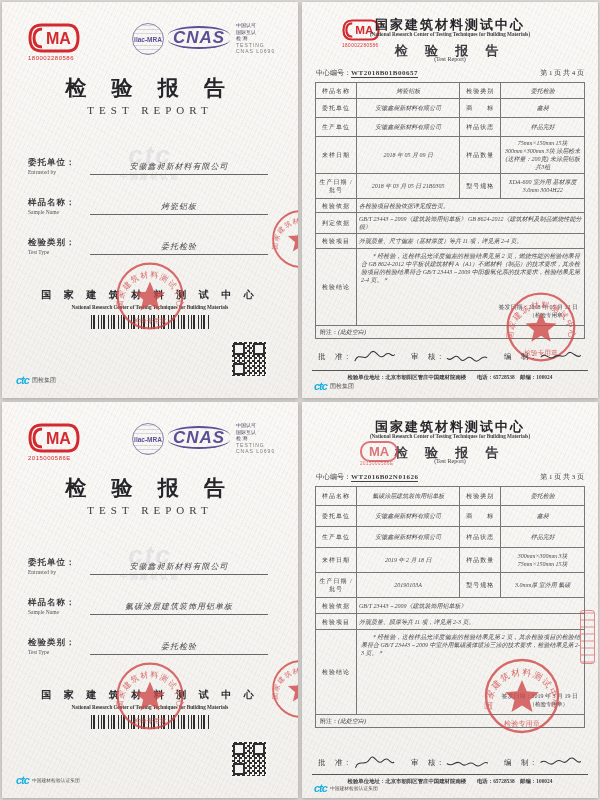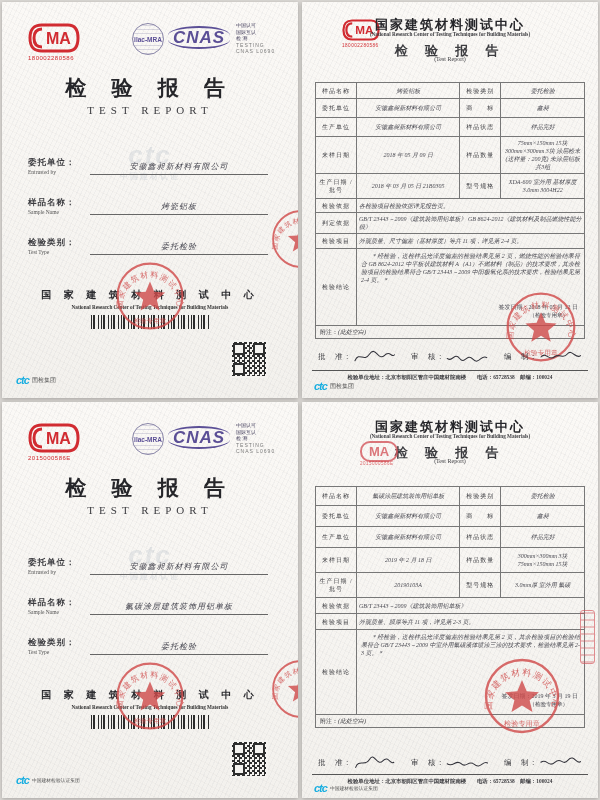--- a/index.html
+++ b/index.html
@@ -176,20 +176,24 @@
         <svg class="cma-svg" width="38" height="24" viewBox="0 0 52 32">
           <path d="M14 3 C4 3 2 9 2 16 C2 23 4 29 14 29 L40 29 C48 29 50 23 50 16 C50 9 48 3 40 3 Z M14 7 C8 7 6 11 6 16 C6 21 8 25 14 25" fill="none" stroke="#d12b31" stroke-width="3"></path>
           <text x="18" y="22" font-family="Liberation Sans,sans-serif" font-size="16" font-weight="bold" fill="#d12b31">MA</text>
         </svg>
         <div class="cma-num" style="font-size:4.6px;">180002280586</div>
       </div>
       <div class="abs ctr rp-org" style="top:14px;">国家建筑材料测试中心</div>
       <div class="abs ctr rp-org-en" style="top:29px;">(National Research Center of Testing Techniques for Building Materials)</div>
       <div class="abs ctr rp-title" style="top:38px;">检 验 报 告</div>
       <div class="abs ctr rp-title-en" style="top:54px;">(Test Report)</div>
+      <div class="rp-noline" style="top:66px;">
+        <span><span>中心编号：</span><b>WT2018B01B00657</b></span>
+        <span>第 1 页  共 4 页</span>
+      </div>
       <div class="tbl" style="top:80px;">
         <div class="tr" style="min-height:15px;">
           <div class="tc tl">样品名称</div>
           <div class="tc tv">烤瓷铝板</div>
           <div class="tc tl2">检验类别</div>
           <div class="tc tv2">委托检验</div>
         </div>
         <div class="tr" style="min-height:18px;">
           <div class="tc tl">委托单位</div>
           <div class="tc tv">安徽鑫昶新材料有限公司</div>
@@ -356,20 +360,24 @@
   <div class="cell">
     <div class="sheet">
       <div class="abs ctr rp-org" style="top:16px;">国家建筑材料测试中心</div>
       <div class="abs ctr rp-org-en" style="top:31px;">(National Research Center of Testing Techniques for Building Materials)</div>
       <div class="abs ctr rp-title" style="top:40px;">检 验 报 告</div>
       <div class="abs ctr rp-title-en" style="top:56px;">(Test Report)</div>
       <div class="abs" style="left:58px;top:40px;">
         <span class="stampMA">MA</span>
         <div class="cma-num" style="font-size:4.5px;opacity:.7;">2015000586E</div>
       </div>
+      <div class="rp-noline" style="top:70px;">
+        <span><span>中心编号：</span><b>WT2016B02N01626</b></span>
+        <span>第 1 页  共 3 页</span>
+      </div>
       <div class="tbl" style="top:84px;">
         <div class="tr" style="min-height:18px;">
           <div class="tc tl">样品名称</div>
           <div class="tc tv">氟碳涂层建筑装饰用铝单板</div>
           <div class="tc tl2">检验类别</div>
           <div class="tc tv2">委托检验</div>
         </div>
         <div class="tr" style="min-height:20px;">
           <div class="tc tl">委托单位</div>
           <div class="tc tv">安徽鑫昶新材料有限公司</div>

